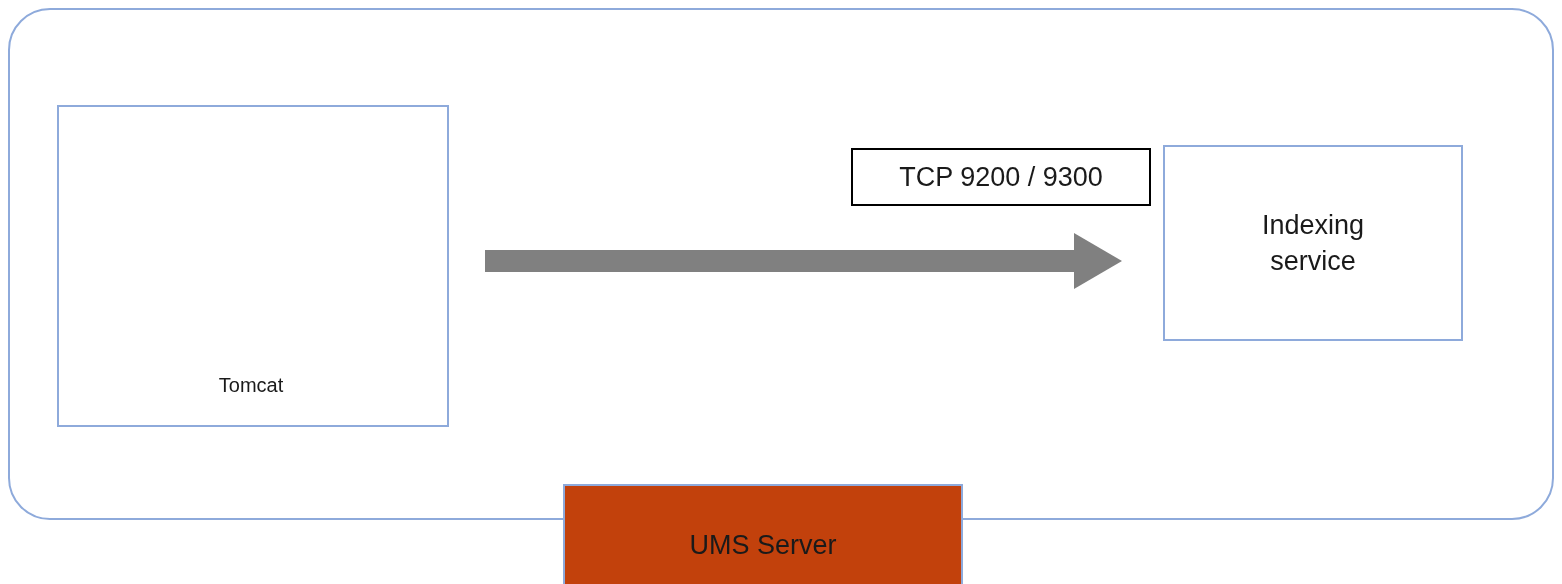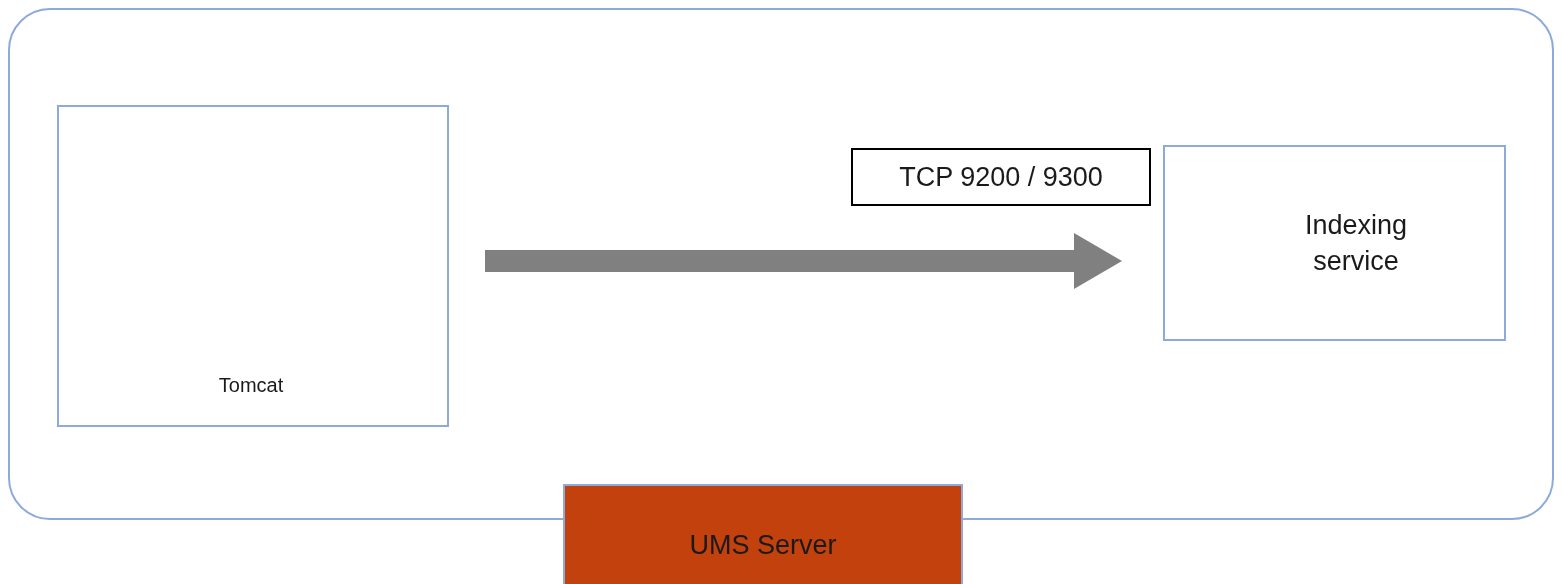--- a/index.html
+++ b/index.html
@@ -113,21 +113,20 @@
     border: 2px solid #8EAADB;
     background: #ffffff;
     display: flex;
     align-items: center;
     justify-content: center;
     text-align: center;
     font-size: 27px;
     line-height: 1.35;
     z-index: 2;
     white-space: pre-line;
-    padding-left: 43px;
   }
   
   .ums-server-box {
     position: absolute;
     left: 563px;
     top: 484px;
     width: 396px;
     height: 118px;
     border: 2px solid #8EAADB;
     background: #c2410c;

